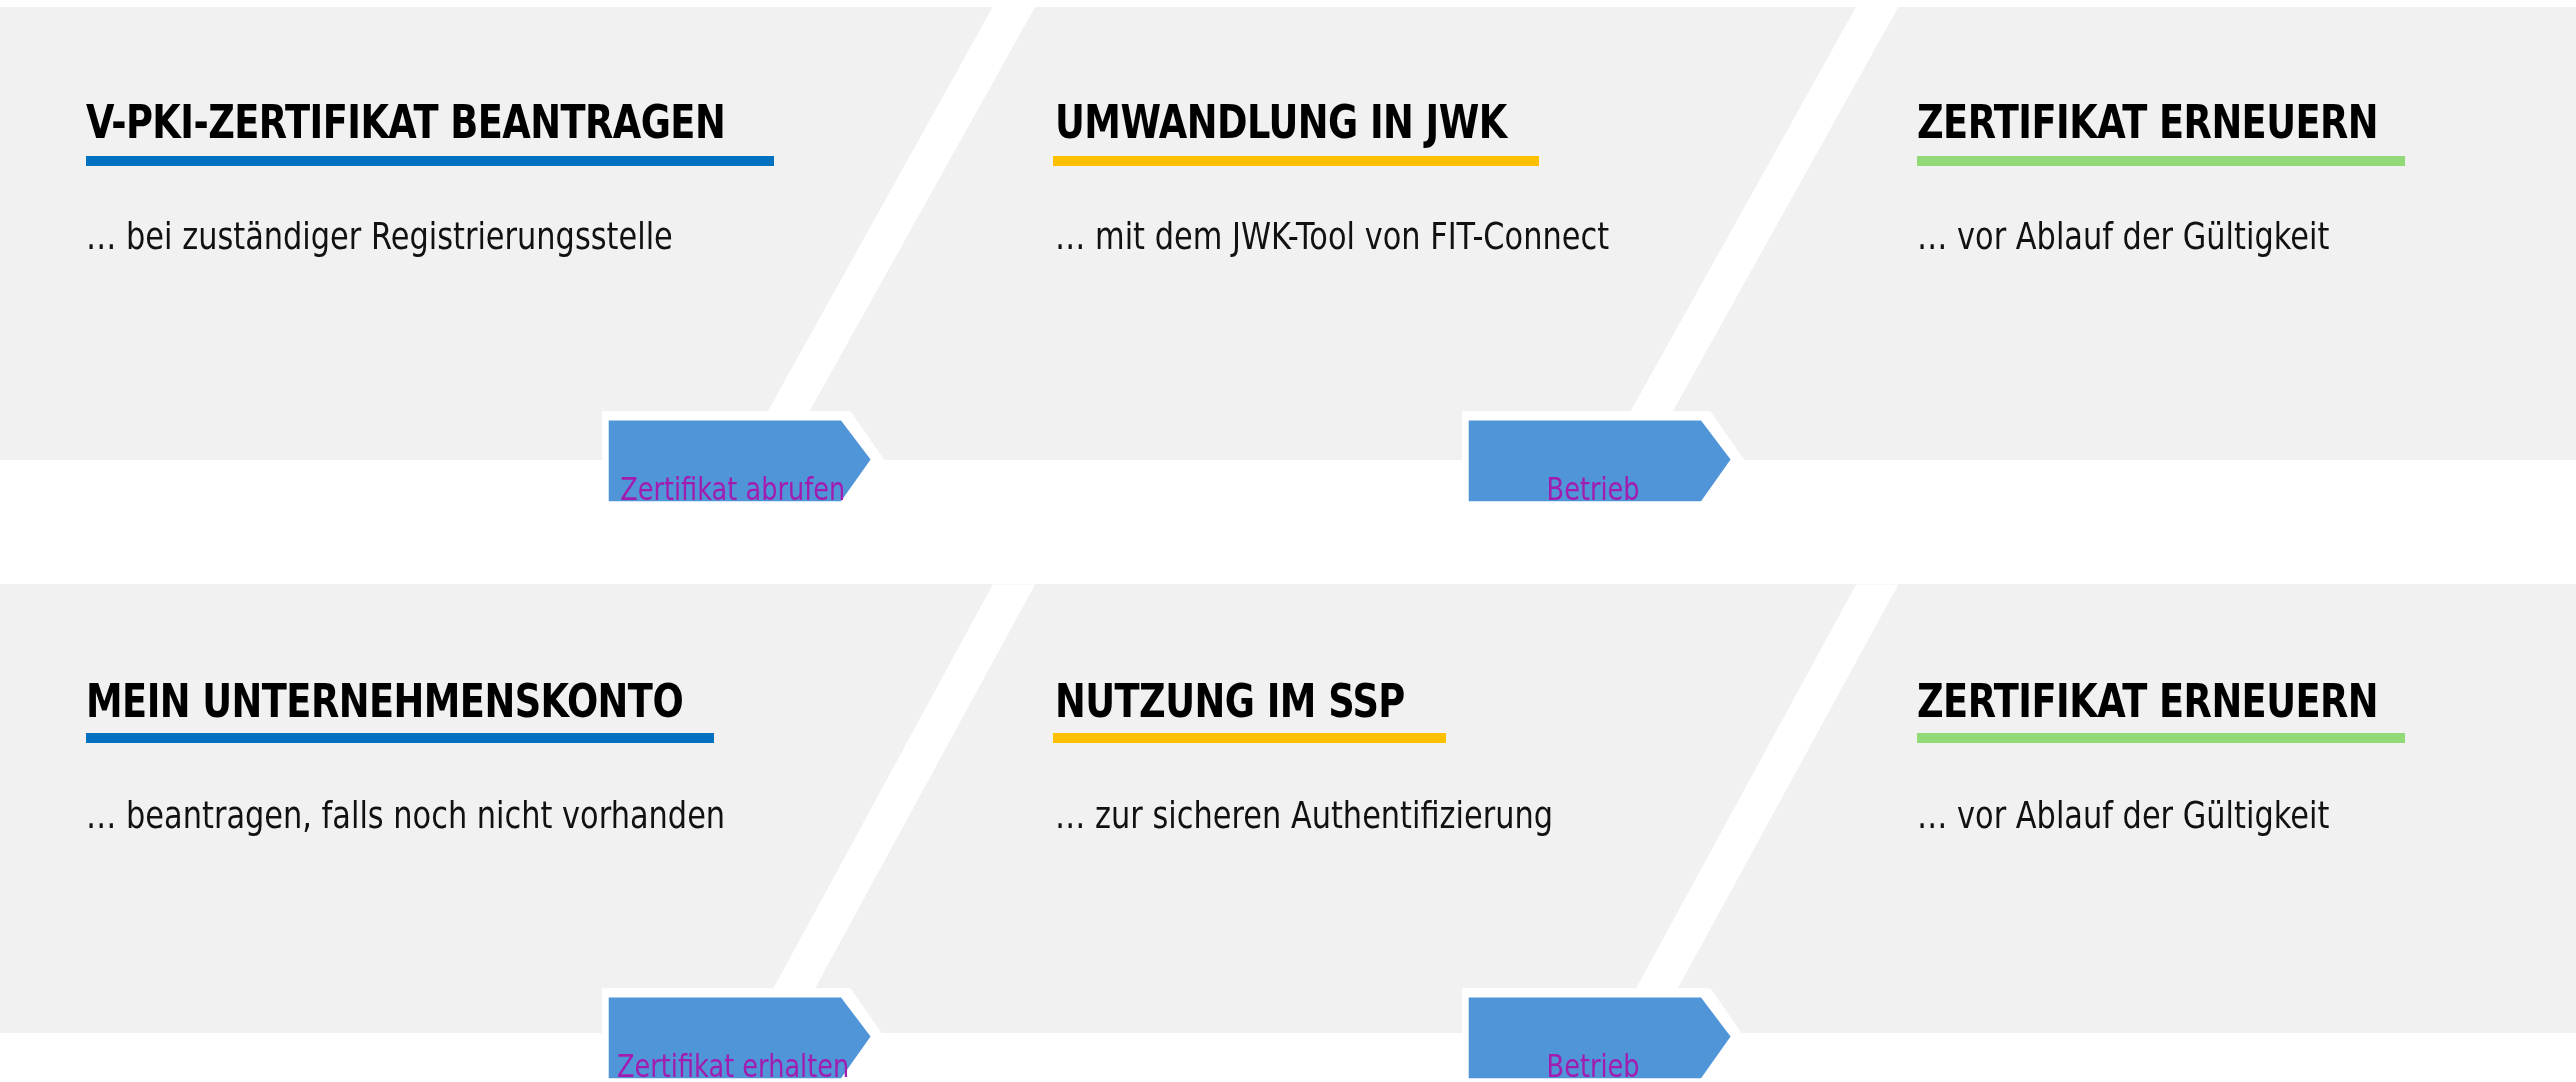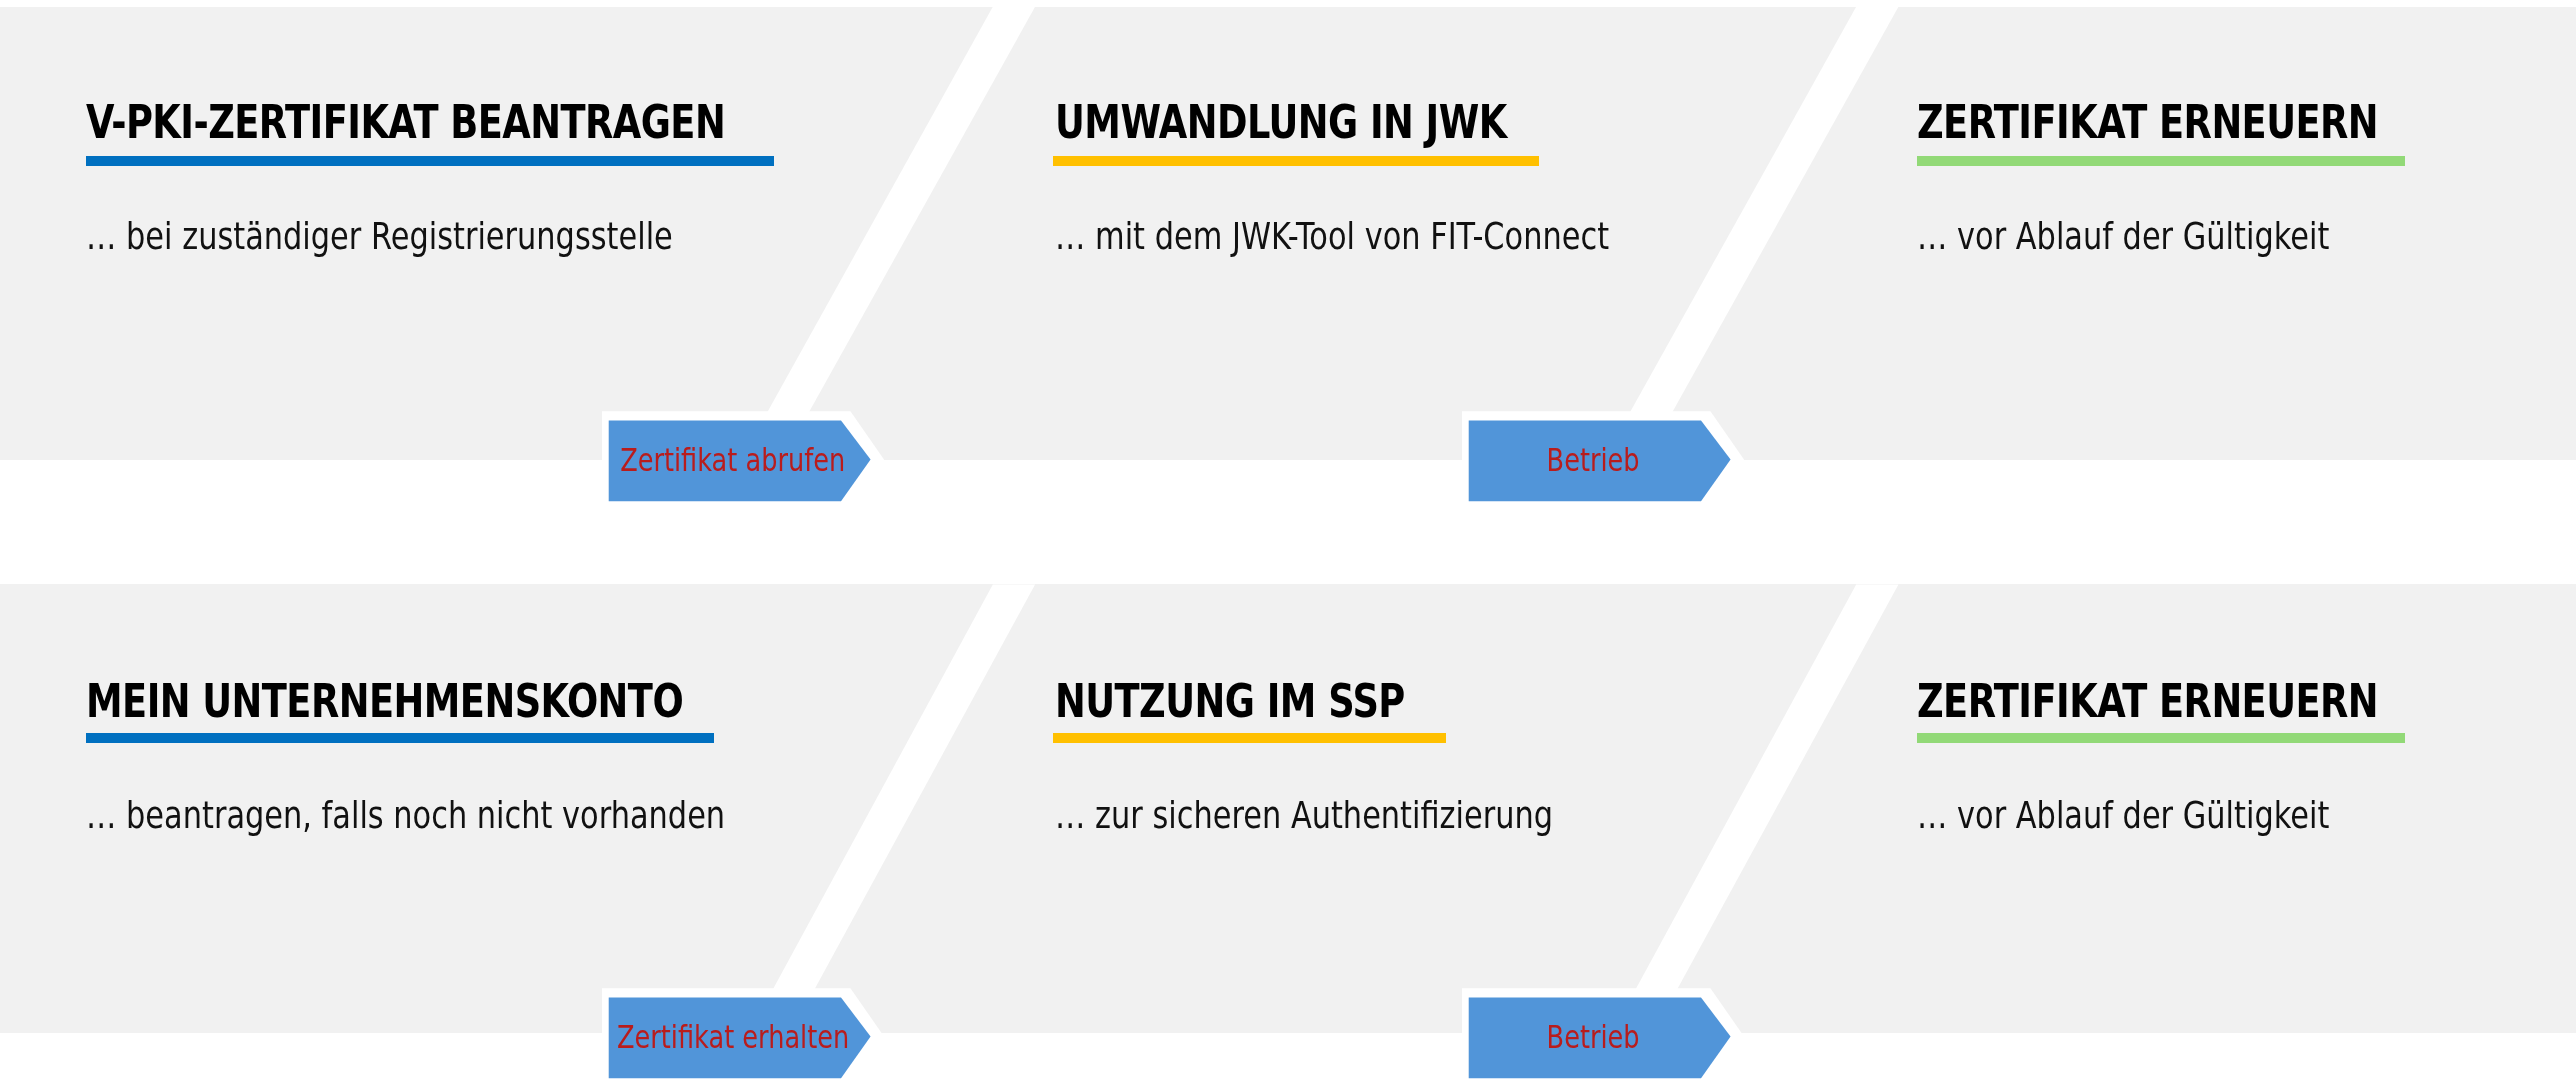--- a/index.html
+++ b/index.html
@@ -8,22 +8,22 @@
   .band { position:absolute; left:0; width:2576px; background:#f1f1f1; }
   .gap-svg { position:absolute; left:0; top:0; pointer-events:none; }
   .step-title { position:absolute; white-space:nowrap; font-family:"DejaVu Sans", sans-serif;
                 font-weight:bold; font-size:46px; color:#000; letter-spacing:-0.7px;
                 transform:scaleX(0.80); transform-origin:left top; line-height:1; }
   .underline { position:absolute; height:10px; }
   .step-desc { position:absolute; white-space:nowrap; font-family:"DejaVu Sans", sans-serif;
                font-size:38px; color:#111; transform:scaleX(0.80); transform-origin:left top; line-height:1; }
   .arrow-btn { position:absolute; cursor:pointer; }
   .arrow-btn svg { position:absolute; left:0; top:0; }
-  .arrow-label { position:absolute; top:0; height:100%; display:flex; align-items:center; justify-content:center;
-                 color:#b91c1c; font-family:"DejaVu Sans", sans-serif; font-size:32px; white-space:nowrap; }
+  .arrow-label { position:absolute; top:0; height:100%; display:flex; align-items:flex-end; justify-content:center;
+                 color:#a21caf; font-family:"DejaVu Sans", sans-serif; font-size:32px; white-space:nowrap; }
   .arrow-label span { display:inline-block; transform:scaleX(0.80); }
 </style>
 </head>
 <body>
 
 <div class="band" style="top:6.7px;height:453px;"></div>
 
 <div class="band" style="top:584px;height:449px;"></div>
 
 <svg class="gap-svg" width="2576" height="1083" viewBox="0 0 3840 1614">

